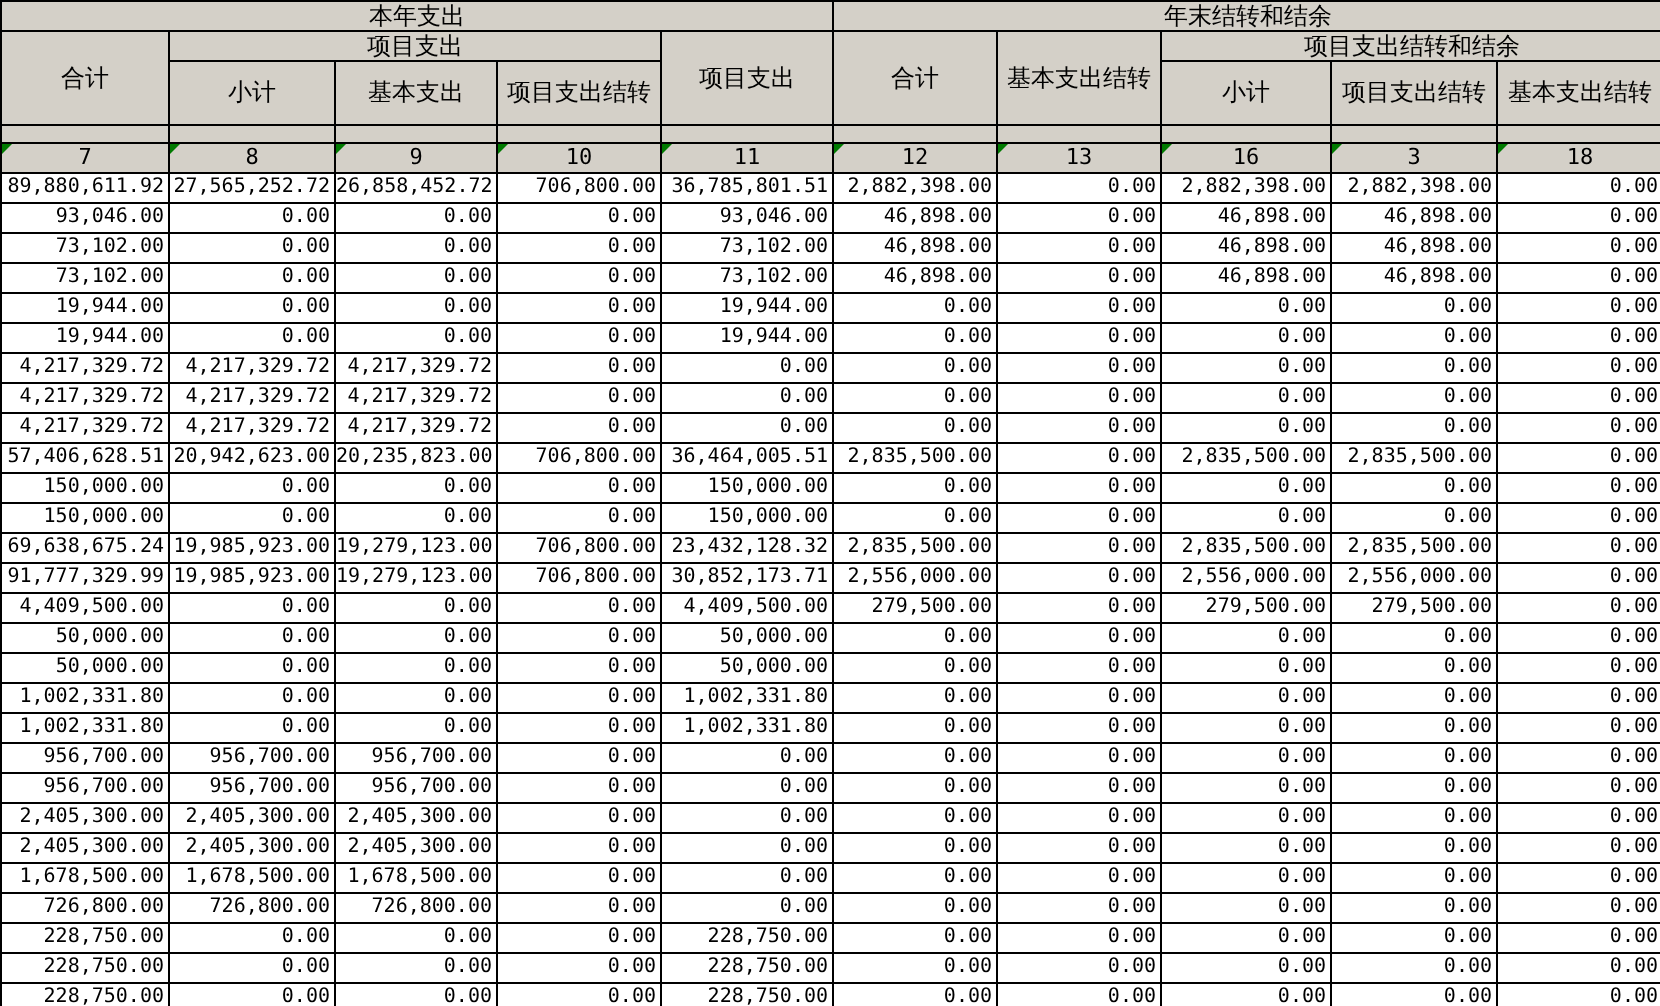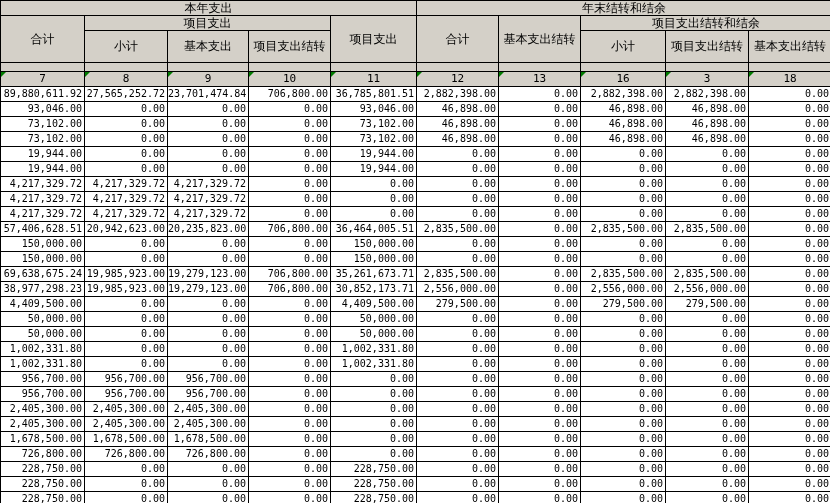--- a/index.html
+++ b/index.html
@@ -82,21 +82,21 @@
           <td>13</td>
           <td>16</td>
           <td>3</td>
           <td>18</td>
         </tr>
     </tbody>
     <tbody id="data-body">
         <tr class="datarow">
           <td>89,880,611.92</td>
           <td>27,565,252.72</td>
-          <td>23,701,474.84</td>
+          <td>26,858,452.72</td>
           <td>706,800.00</td>
           <td>36,785,801.51</td>
           <td>2,882,398.00</td>
           <td>0.00</td>
           <td>2,882,398.00</td>
           <td>2,882,398.00</td>
           <td>0.00</td>
         </tr>
         <tr class="datarow">
           <td>93,046.00</td>
@@ -228,29 +228,29 @@
           <td>0.00</td>
           <td>0.00</td>
           <td>0.00</td>
           <td>0.00</td>
         </tr>
         <tr class="datarow">
           <td>69,638,675.24</td>
           <td>19,985,923.00</td>
           <td>19,279,123.00</td>
           <td>706,800.00</td>
-          <td>35,261,673.71</td>
-          <td>2,835,500.00</td>
-          <td>0.00</td>
-          <td>2,835,500.00</td>
-          <td>2,835,500.00</td>
-          <td>0.00</td>
-        </tr>
-        <tr class="datarow">
-          <td>38,977,298.23</td>
+          <td>23,432,128.32</td>
+          <td>2,835,500.00</td>
+          <td>0.00</td>
+          <td>2,835,500.00</td>
+          <td>2,835,500.00</td>
+          <td>0.00</td>
+        </tr>
+        <tr class="datarow">
+          <td>91,777,329.99</td>
           <td>19,985,923.00</td>
           <td>19,279,123.00</td>
           <td>706,800.00</td>
           <td>30,852,173.71</td>
           <td>2,556,000.00</td>
           <td>0.00</td>
           <td>2,556,000.00</td>
           <td>2,556,000.00</td>
           <td>0.00</td>
         </tr>

